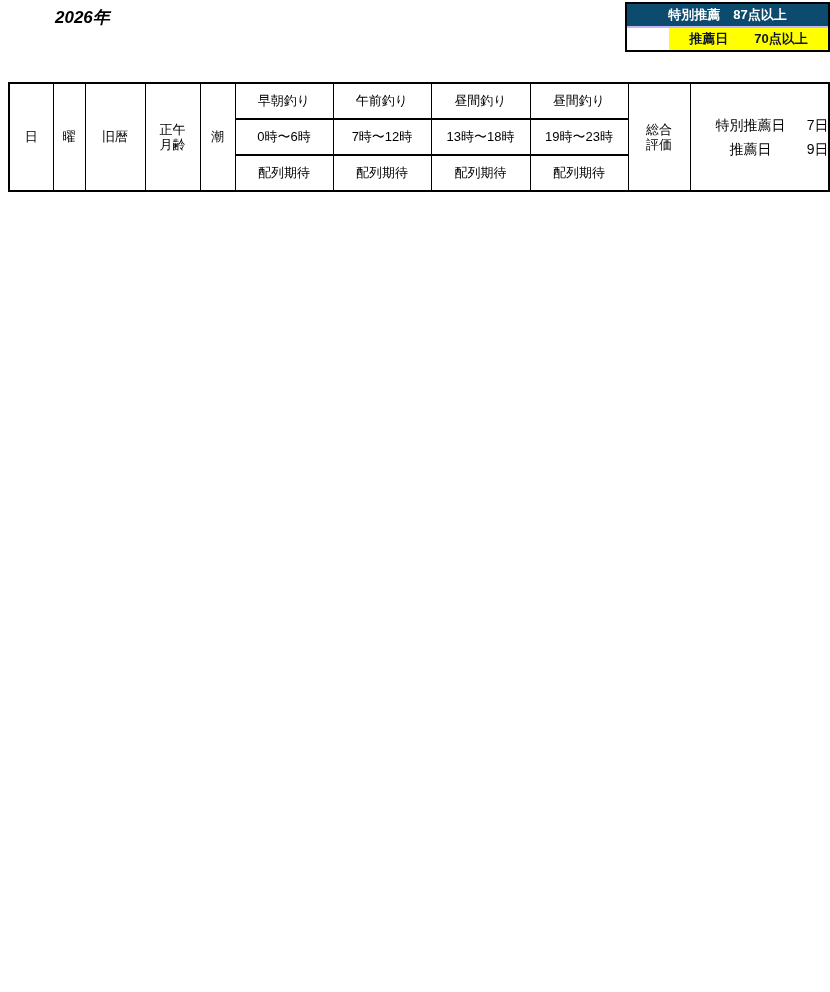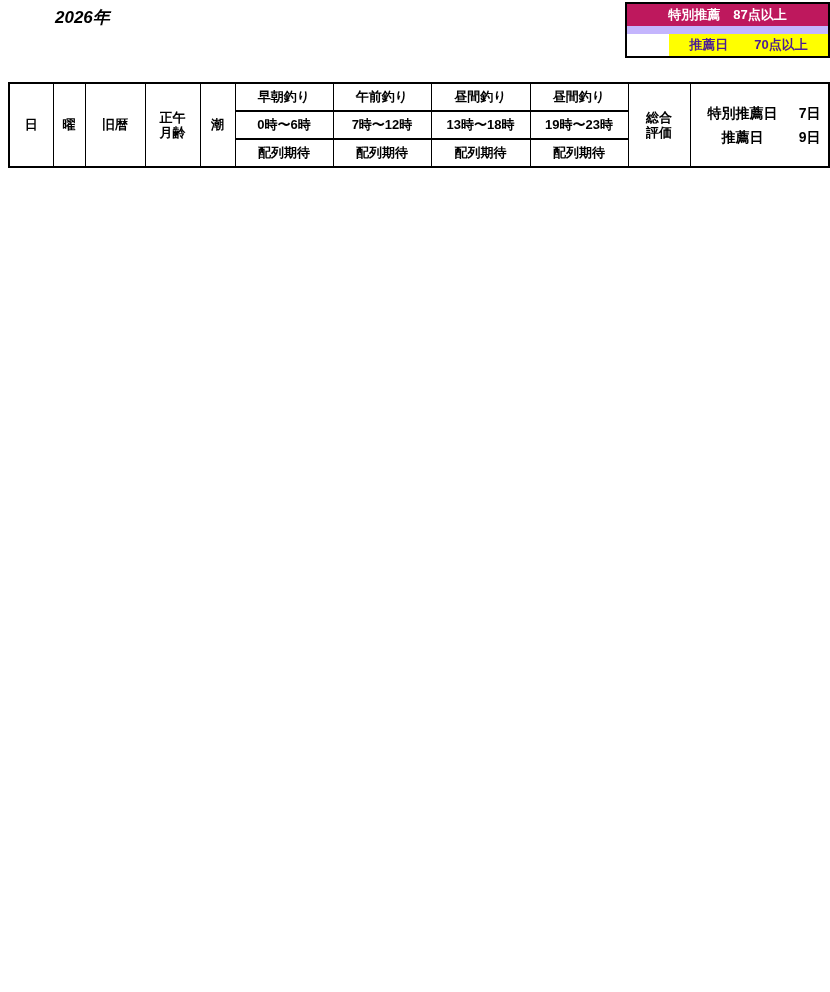--- a/index.html
+++ b/index.html
@@ -7,33 +7,33 @@
     width:830px;height:992px;position:relative;background:#fff;
     font-family:"Liberation Sans","DejaVu Sans",sans-serif;
     font-weight:bold;color:#000;overflow:hidden;
   }
   
   .title-block{position:absolute;left:55px;top:6px;line-height:23px;font-size:17px;font-style:italic;}
   .title-line2 .gap{display:inline-block;width:58px;}
   
   .legend{position:absolute;left:625px;top:2px;width:201px;border:2px solid #000;}
   .legend-row{height:22px;line-height:22px;text-align:center;font-size:13px;}
-  .legend-special{background:#be185d;color:#FFFFFF;border-bottom:8px solid #c4b5fd;}
-  .legend-normal{background:#FFFF00;color:#4c1d95;margin-left:42px;}
+  .legend-special{background:#0c4a6e;color:#FFFFFF;border-bottom:2px solid #c4b5fd;}
+  .legend-normal{background:#FFFF00;color:#0f172a;margin-left:42px;}
   
   table{
     position:absolute;left:8px;top:82px;width:820px;
     border-collapse:collapse;table-layout:fixed;
     border:2px solid #000;
   }
   th,td{
     border-left:1px solid #000;border-right:1px solid #000;
     border-top:2px solid #000;border-bottom:2px solid #000;
-    padding:0;overflow:hidden;white-space:nowrap;
-    font-weight:bold;
+    padding:8px;overflow:hidden;white-space:nowrap;
+    font-weight:normal;
   }
   thead th{text-align:center;font-size:13px;}
   thead tr{height:28px;}
   .two-line{line-height:15px;}
   .rec-head{font-size:14px;text-align:left;line-height:24px;}
   .rec-head .lbl{display:inline-block;width:88px;padding-left:8px;text-align:center;}
   .rec-head .cnt{display:inline-block;width:34px;text-align:right;}
 </style>
 </head>
 <body>

